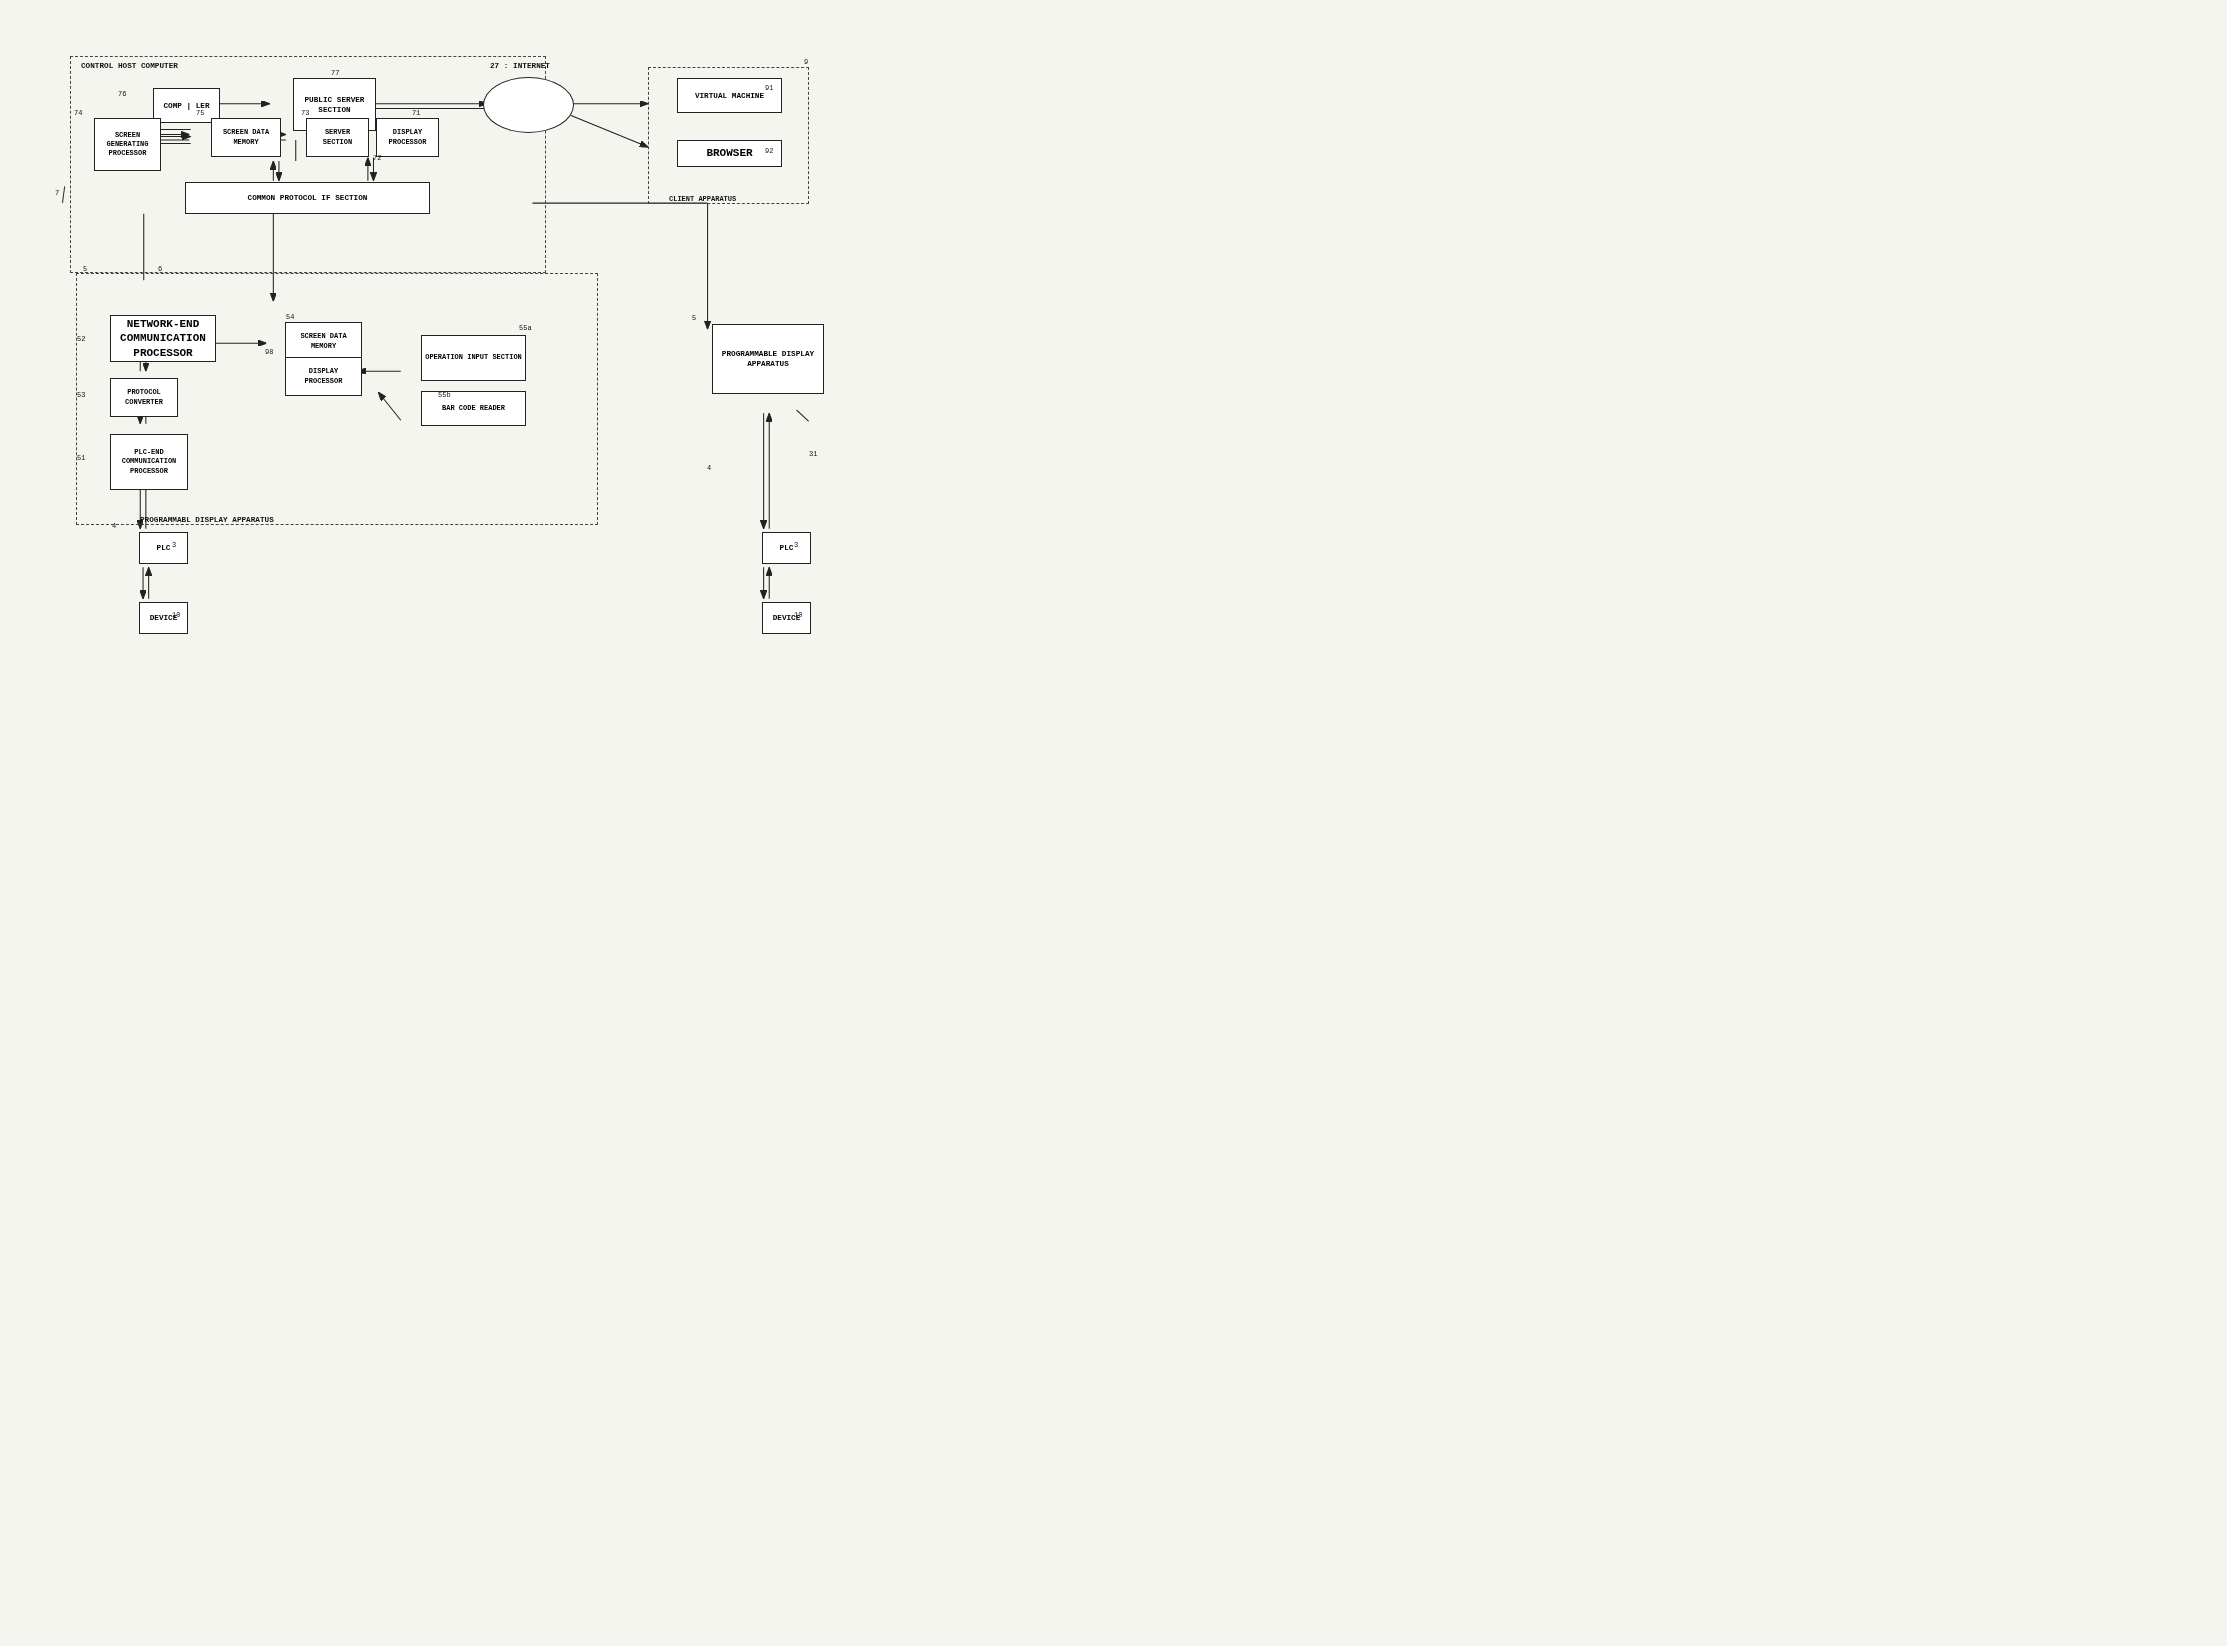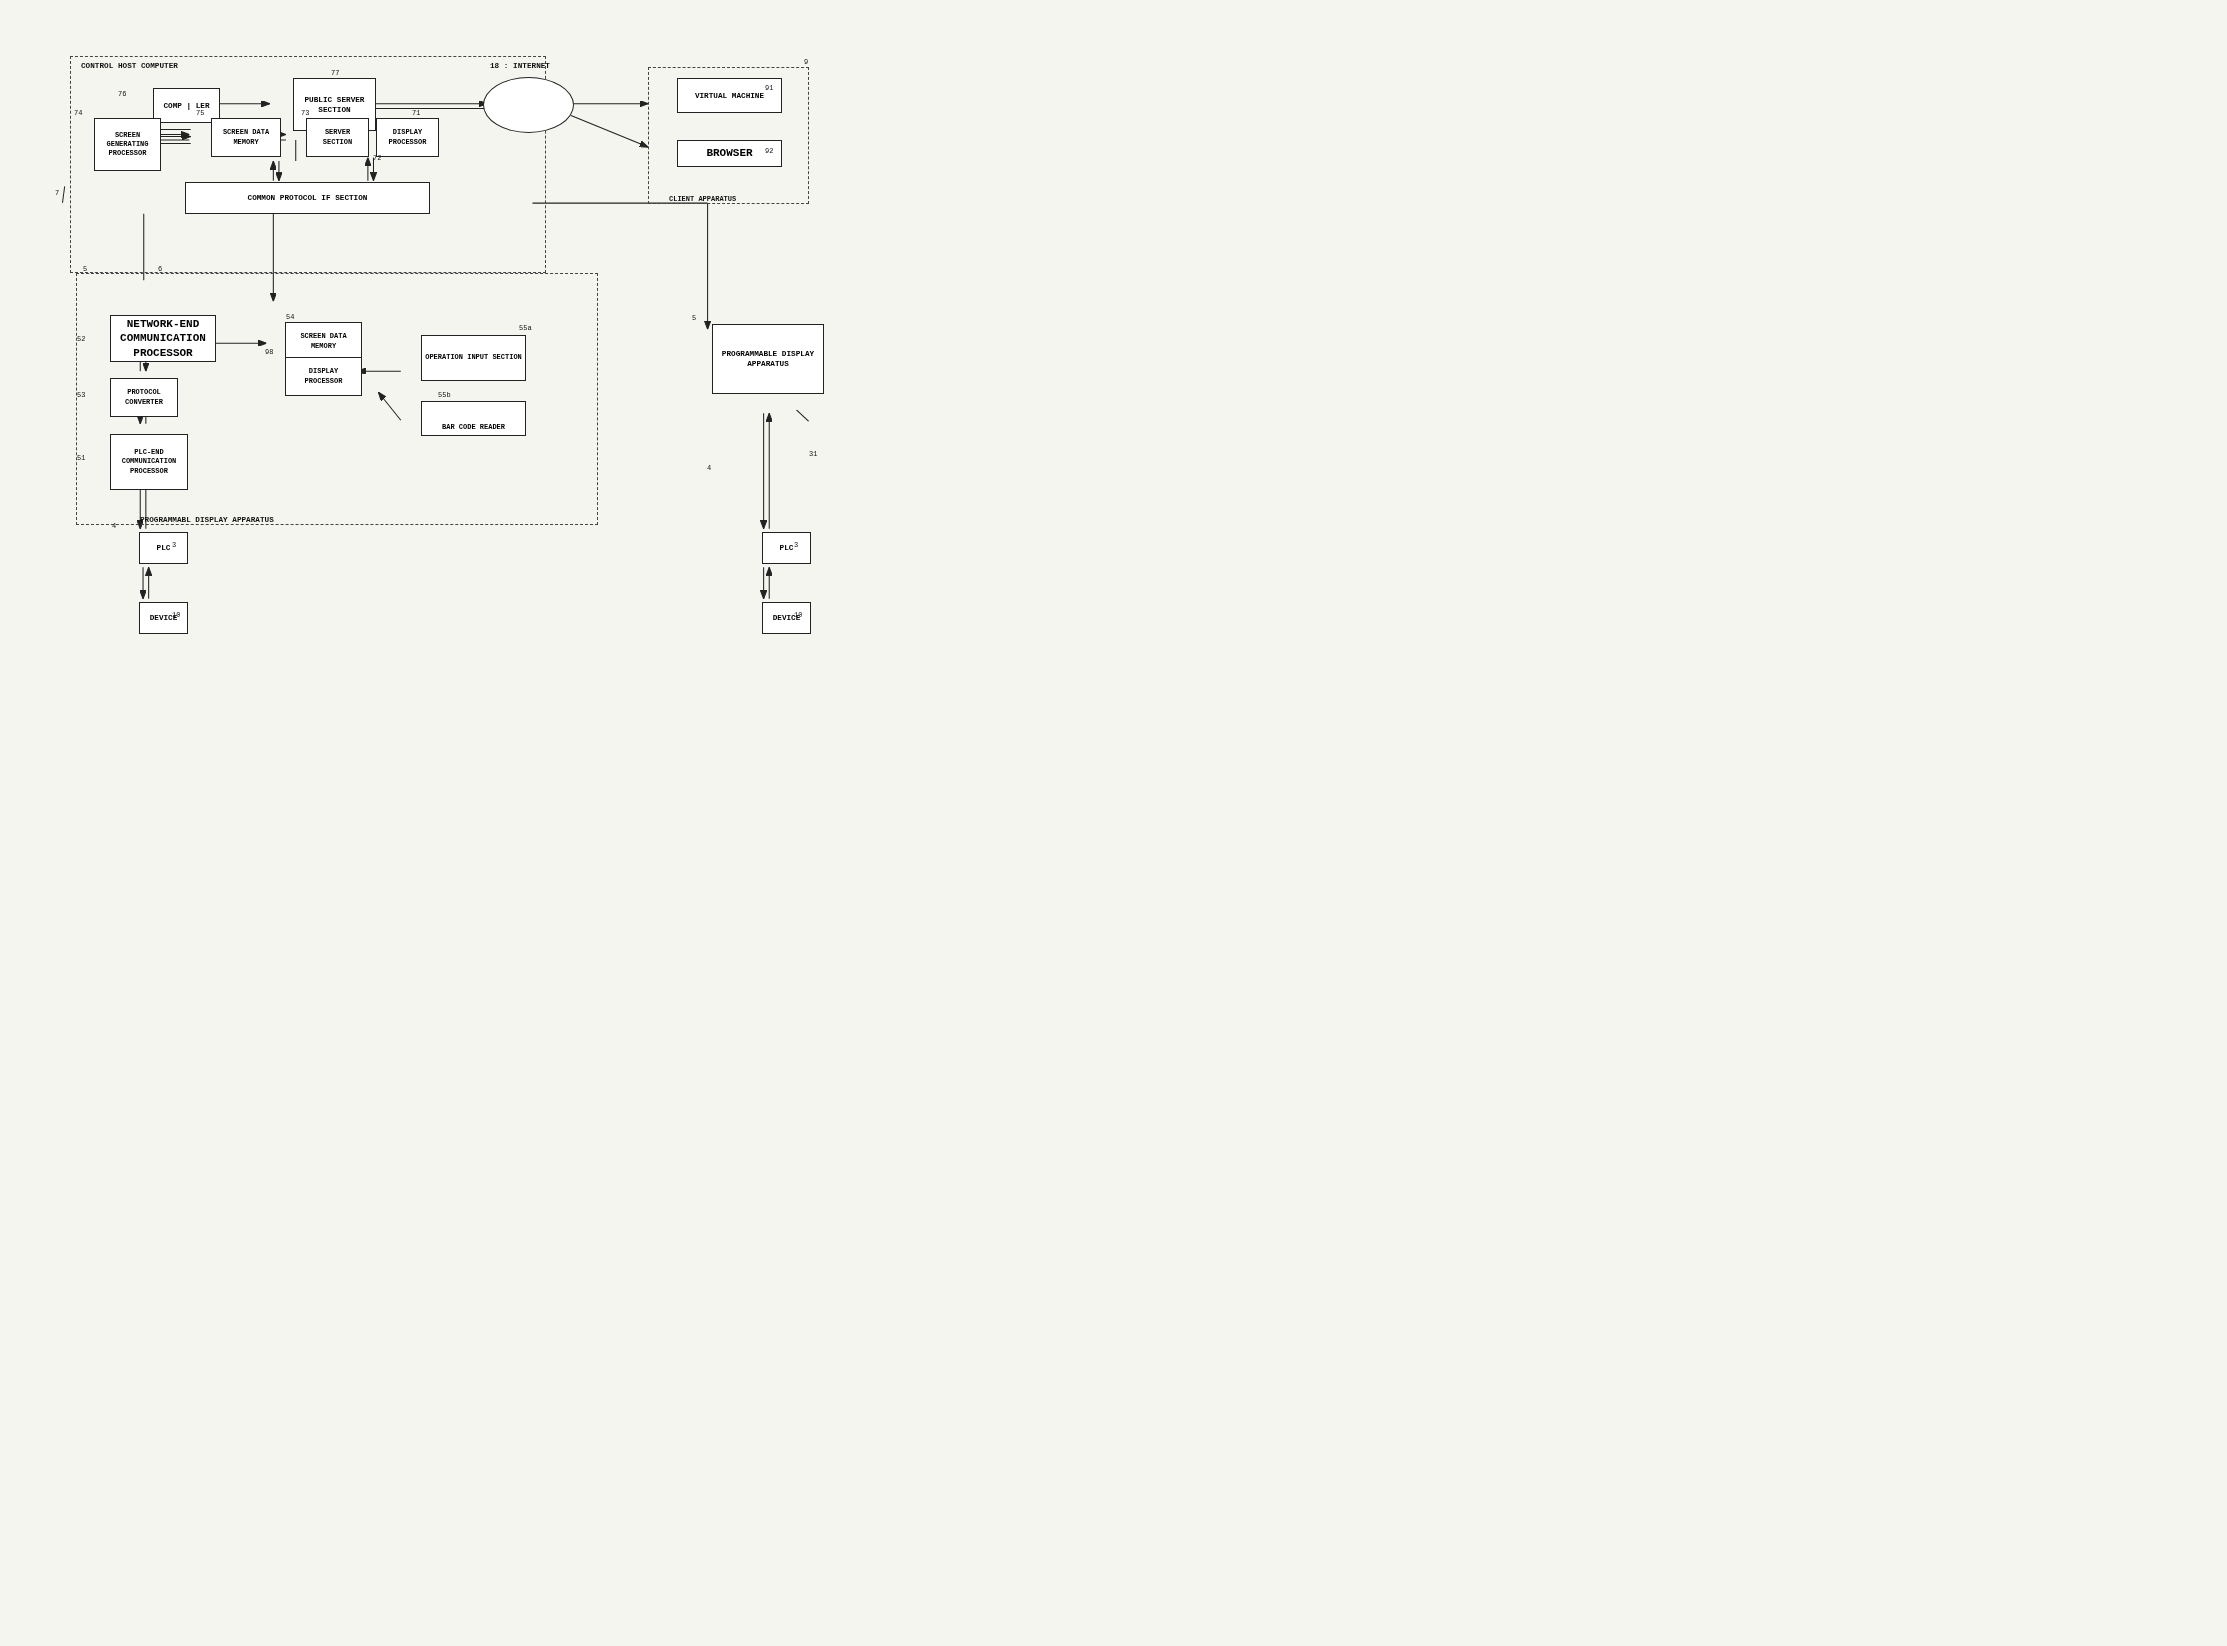--- a/index.html
+++ b/index.html
@@ -205,21 +205,21 @@
   </div>
   <div class="small-label" style="left:412px; top:109px;">71</div>
   <div class="small-label" style="left:373px; top:154px;">72</div>
 
   <div class="box" style="left:165px; top:182px; width:245px; height:31.5px; font-size:7.7px;">
     <span>COMMON PROTOCOL IF SECTION</span>
   </div>
 
   <div class="ellipse-box" style="left:483px; top:77px; width:91px; height:56px; font-size:7.7px; font-weight:normal;">
   </div>
-  <div class="label" style="left:490px; top:62px; font-size:7.7px;">18 : INTERNET</div>
+  <div class="label" style="left:490px; top:62px; font-size:7.7px;">27 : INTERNET</div>
 
   <div class="dashed-container" style="left:648px; top:67px; width:161px; height:137px;">
   </div>
   <div class="small-label" style="left:804px; top:58px;">9</div>
   <div class="label" style="left:669px; top:195px; font-size:7px;">CLIENT APPARATUS</div>
 
   <div class="box" style="left:657px; top:78px; width:105px; height:35px; font-size:7.7px;">
     <span>VIRTUAL MACHINE</span>
   </div>
   <div class="small-label" style="left:765px; top:84px;">91</div>
@@ -253,21 +253,21 @@
 PROCESSOR</span>
   </div>
   <div class="small-label" style="left:265px; top:348px;">98</div>
 
   <div class="box" style="left:401px; top:335px; width:105px; height:46px; font-size:7px;">
     <span>OPERATION INPUT
 SECTION</span>
   </div>
   <div class="small-label" style="left:471px; top:324px;padding-left:48px;">55a</div>
 
-  <div class="box" style="left:401px; top:401px; width:105px; height:35px; font-size:7px;align-items:flex-end;">
+  <div class="box" style="left:401px; top:391px; width:105px; height:35px; font-size:7px;">
     <span>BAR CODE READER</span>
   </div>
   <div class="small-label" style="left:438px; top:391px;">55b</div>
 
   <div class="box" style="left:90px; top:378px; width:68px; height:39px; font-size:7px;">
     <span>PROTOCOL
 CONVERTER</span>
   </div>
   <div class="small-label" style="left:77px; top:391px;">53</div>
 

